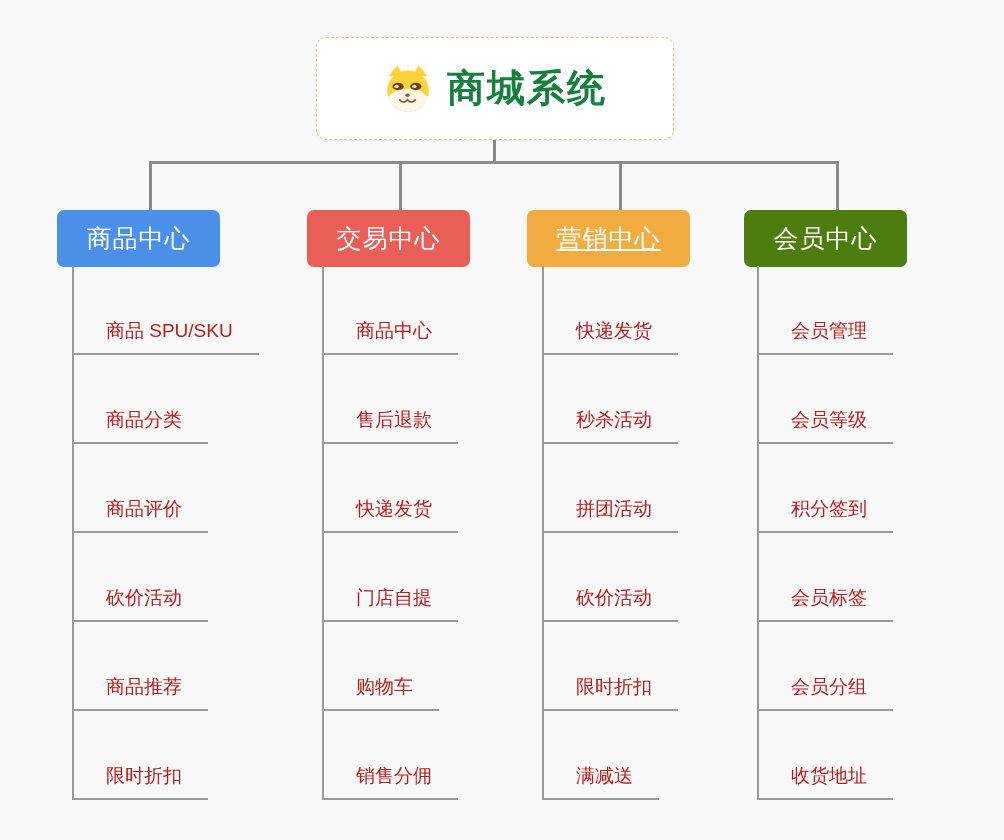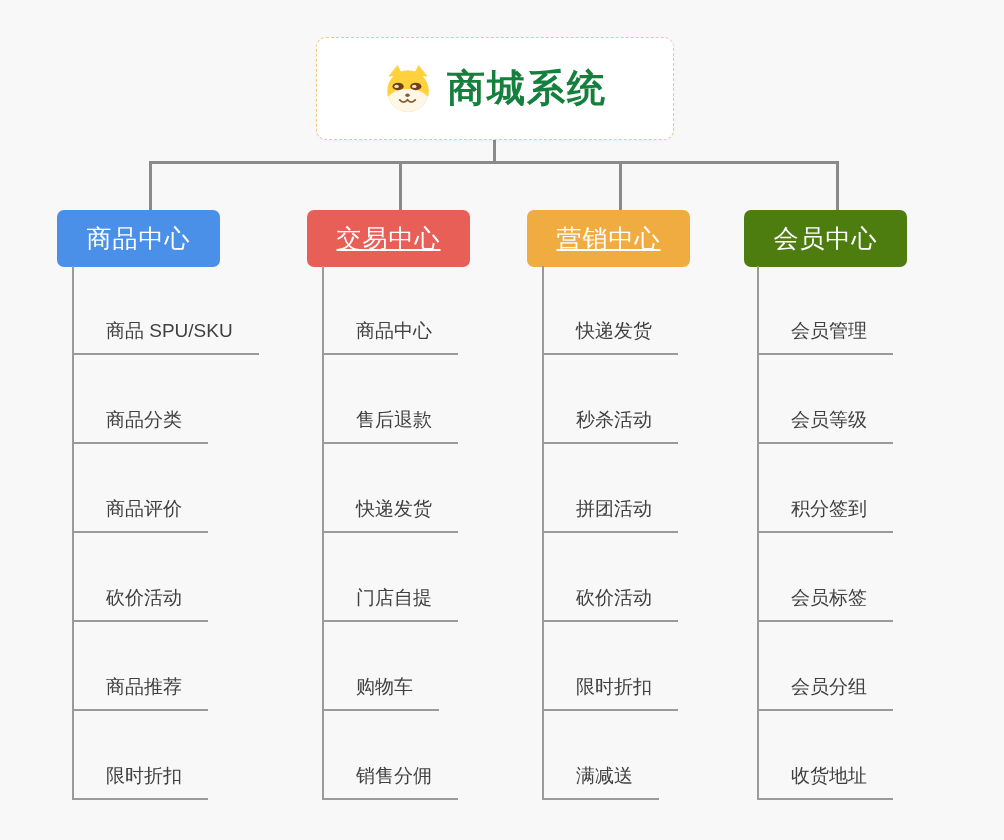--- a/index.html
+++ b/index.html
@@ -46,21 +46,21 @@
   .col.c1{left:322px;}
   .col.c2{left:542px;}
   .col.c3{left:757px;}
   .col::before{
     content:"";position:absolute;left:0;top:0;width:2px;height:534px;
     background:#9a9a9a;
   }
   .col li{position:relative;height:89px;}
   .col li .leaf{
     position:absolute;left:0;bottom:0;white-space:nowrap;
-    font-size:19px;color:#404040;
+    font-size:19px;color:#b91c1c;
     padding:0 26px 9px 34px;
     border-bottom:2px solid #9a9a9a;
   }
 </style>
 </head>
 <body>
 
 <div class="canvas">
 
   <div class="line stem"></div>
@@ -85,21 +85,21 @@
         <ellipse cx="31.5" cy="21.5" rx="5.4" ry="3.6" fill="#6b4118"></ellipse>
         <ellipse cx="30" cy="21.5" rx="2.2" ry="1.6" fill="#f3e3c3"></ellipse>
         <ellipse cx="23.5" cy="30" rx="2.1" ry="1.7" fill="#8a5a2a"></ellipse>
         <path d="M16 34.5 q3.7 4.2 7.5 0 q3.7 4.2 7.5 0" fill="none" stroke="#8a5a2a" stroke-width="1.7" stroke-linecap="round"></path>
       </svg>
     </span>
     <span class="root-title" style="color: #15803d;">商城系统</span>
   </div>
 
   <div class="branch b0" style="background: rgb(74, 143, 232);">商品中心</div>
-  <div class="branch b1" style="background: rgb(232, 95, 88); text-decoration: underline;">交易中心</div>
+  <div class="branch b1" style="background: rgb(232, 95, 88);">交易中心</div>
   <div class="branch b2" style="background: rgb(240, 172, 64);">营销中心</div>
   <div class="branch b3" style="background: #4d7c0f;">会员中心</div>
 
   <ul class="col c0">
     <li>
         <span class="leaf">商品 SPU/SKU</span>
       </li>
     <li>
         <span class="leaf">商品分类</span>
       </li>

